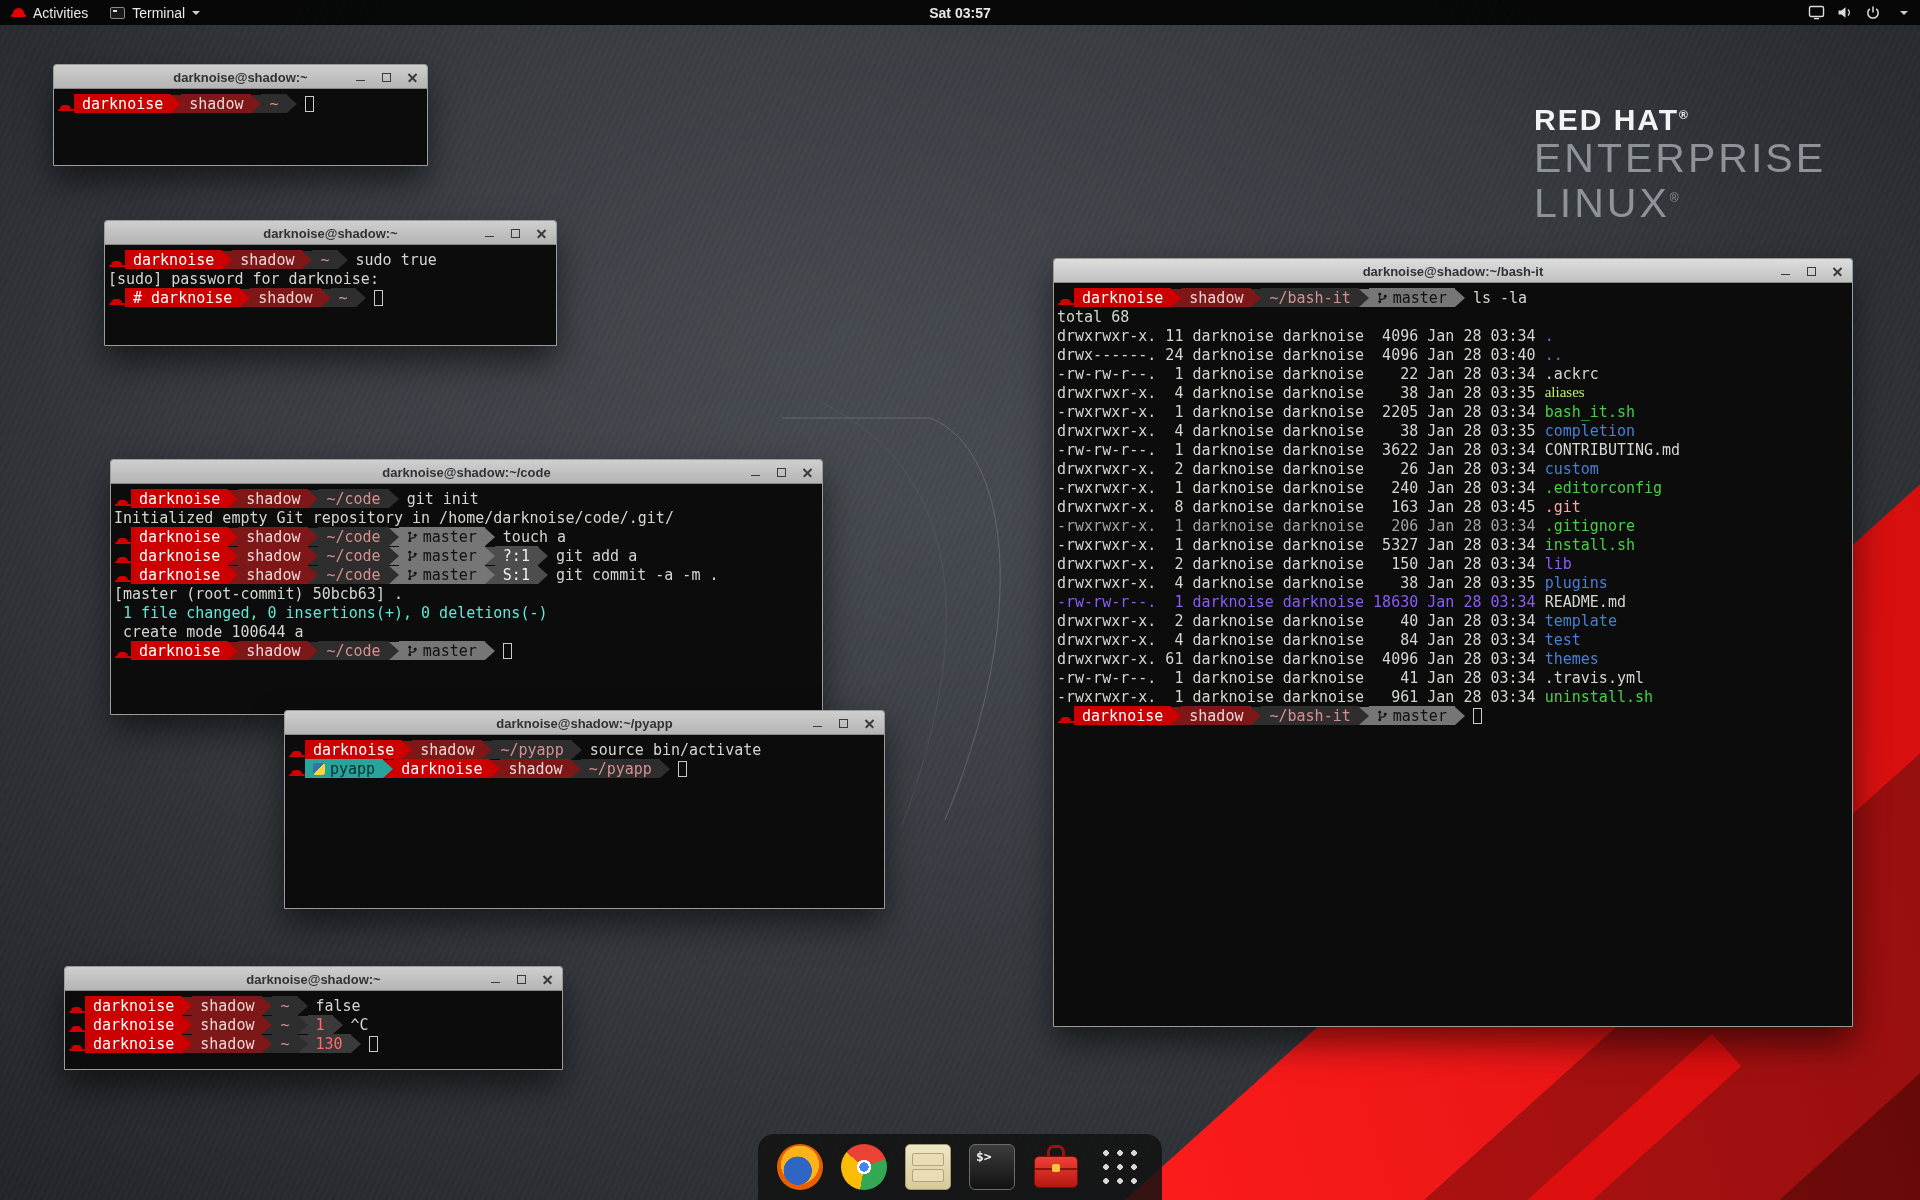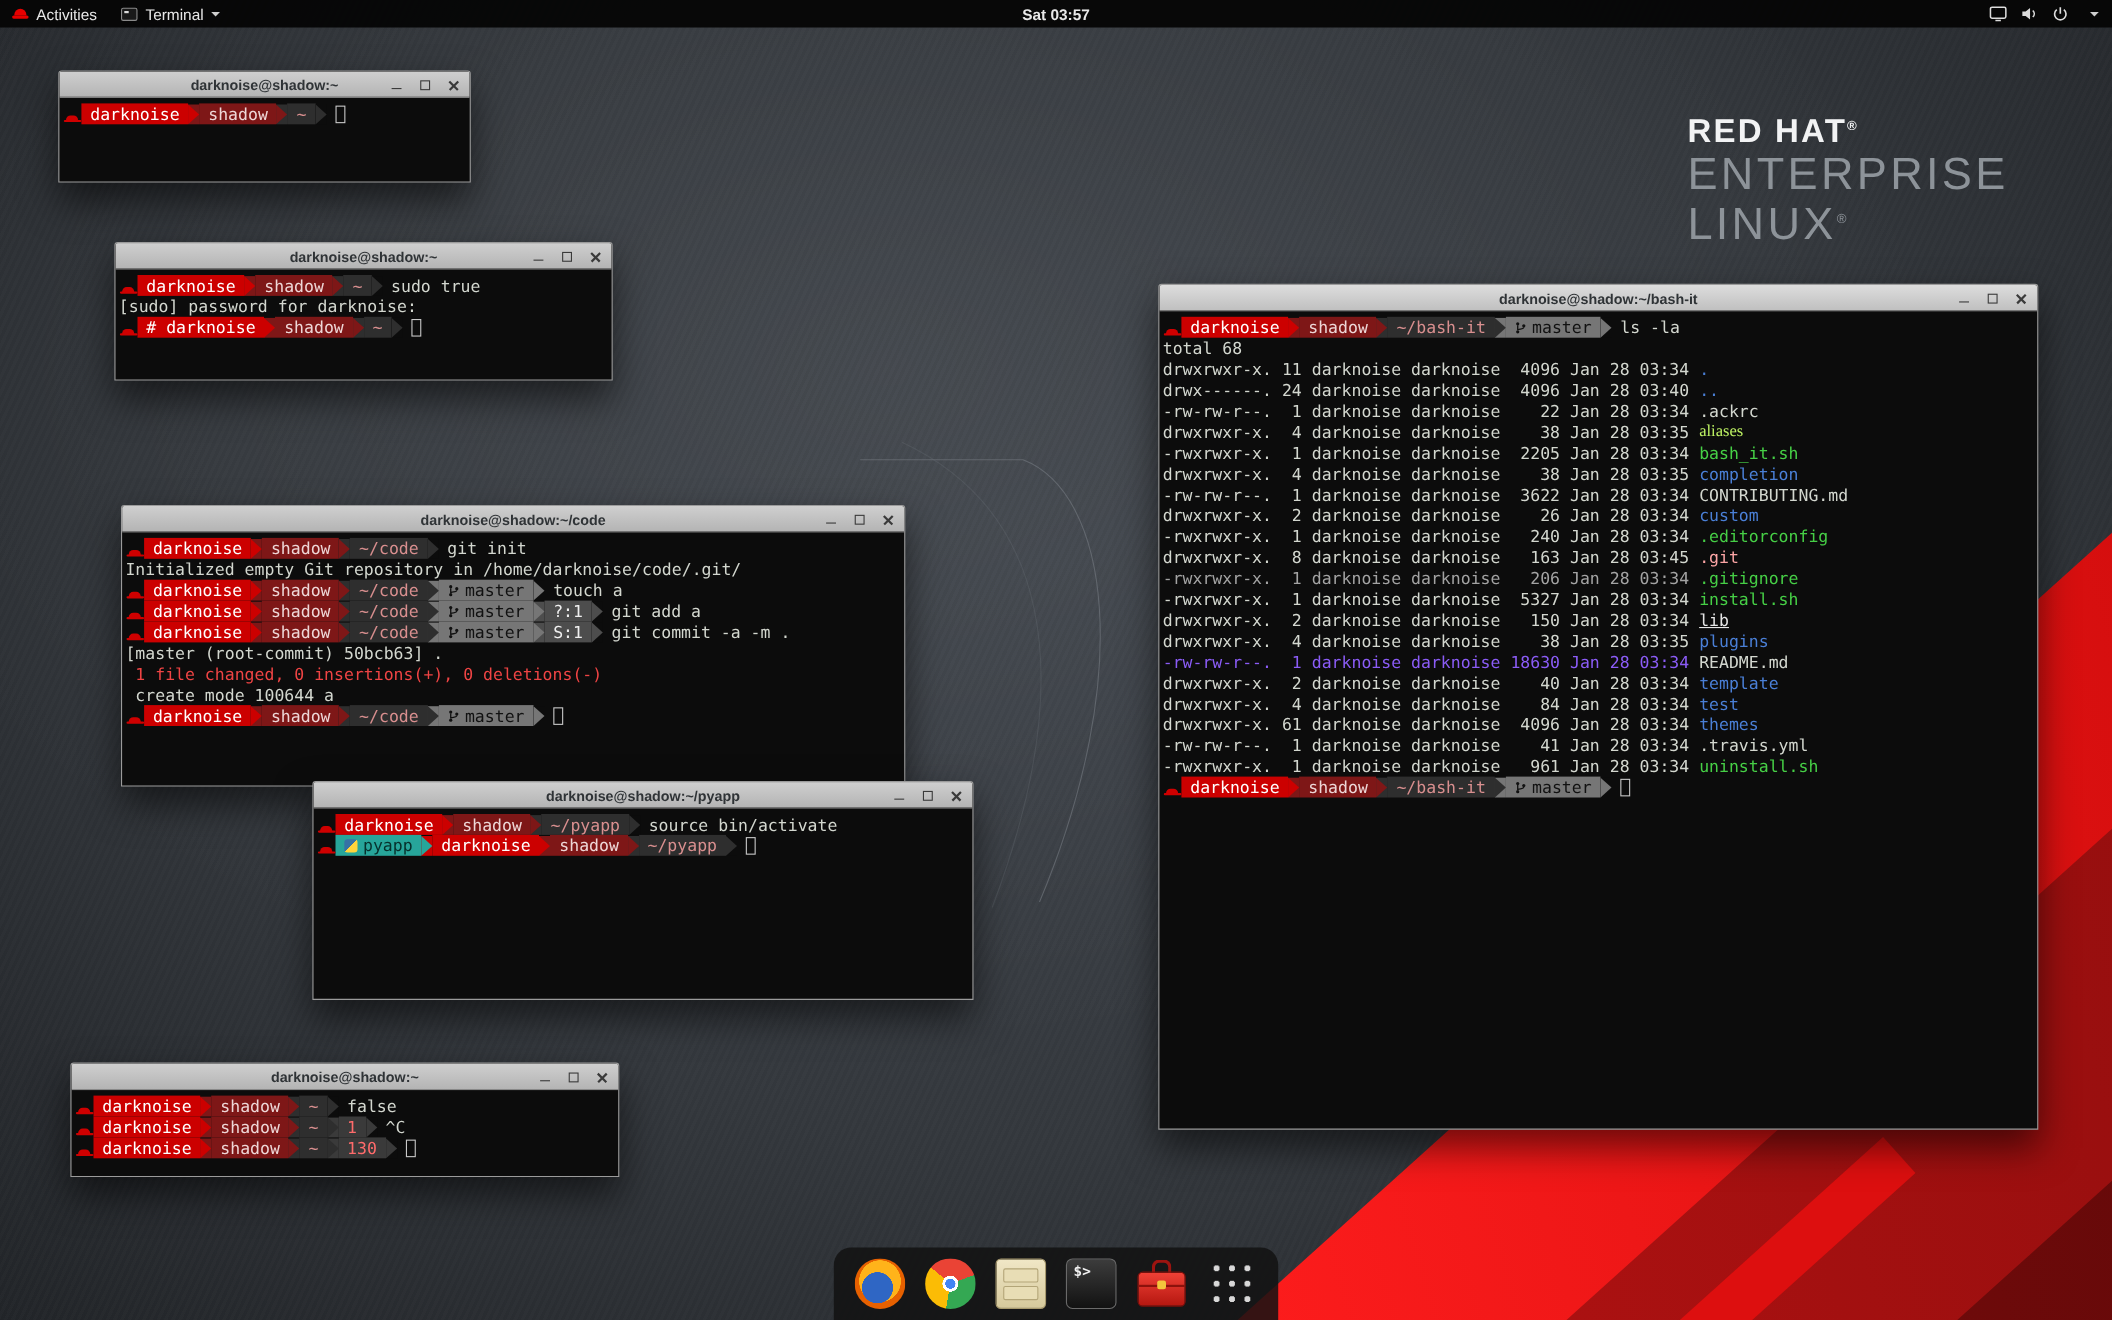--- a/index.html
+++ b/index.html
@@ -170,21 +170,21 @@
               <circle cx="9" cy="5" r="1.6"></circle>
               <path d="M3 4.5V9.5M9 6.5C9 9 3 7.5 3 9.5"></path>
             </svg>master</span><span class="sep" style="border-left-color: rgb(118, 118, 118); background: rgb(77, 77, 77);"></span><span class="seg" style="background: rgb(77, 77, 77); color: rgb(240, 240, 240);">?:1</span><span class="sep" style="border-left-color: rgb(77, 77, 77); background: rgb(12, 12, 12);"></span><span class="cmd">git add a</span></div>
         <div class="tline"><span class="hat"><i></i></span><span class="seg" style="background: rgb(204, 0, 0); color: rgb(255, 255, 255);">darknoise</span><span class="sep" style="border-left-color: rgb(204, 0, 0); background: rgb(126, 23, 23);"></span><span class="seg" style="background: rgb(126, 23, 23); color: rgb(238, 215, 215);">shadow</span><span class="sep" style="border-left-color: rgb(126, 23, 23); background: rgb(46, 46, 46);"></span><span class="seg" style="background: rgb(46, 46, 46); color: rgb(217, 143, 143);">~/code</span><span class="sep" style="border-left-color: rgb(46, 46, 46); background: rgb(118, 118, 118);"></span><span class="seg" style="background: rgb(118, 118, 118); color: rgb(17, 17, 17);"><svg viewBox="0 0 12 14" class="branch-ico">
               <circle cx="3" cy="3" r="1.6"></circle>
               <circle cx="3" cy="11" r="1.6"></circle>
               <circle cx="9" cy="5" r="1.6"></circle>
               <path d="M3 4.5V9.5M9 6.5C9 9 3 7.5 3 9.5"></path>
             </svg>master</span><span class="sep" style="border-left-color: rgb(118, 118, 118); background: rgb(77, 77, 77);"></span><span class="seg" style="background: rgb(77, 77, 77); color: rgb(240, 240, 240);">S:1</span><span class="sep" style="border-left-color: rgb(77, 77, 77); background: rgb(12, 12, 12);"></span><span class="cmd">git commit -a -m .</span></div>
         <div class="tline"><span style="color: rgb(211, 215, 207);">[master (root-commit) 50bcb63] .</span></div>
-        <div class="tline"><span style="color: #ef4444;"> 1 file changed, 0 insertions(+), 0 deletions(-)</span></div>
+        <div class="tline"><span style="color: #5eead4;"> 1 file changed, 0 insertions(+), 0 deletions(-)</span></div>
         <div class="tline"><span style="color: rgb(211, 215, 207);"> create mode 100644 a</span></div>
         <div class="tline"><span class="hat"><i></i></span><span class="seg" style="background: rgb(204, 0, 0); color: rgb(255, 255, 255);">darknoise</span><span class="sep" style="border-left-color: rgb(204, 0, 0); background: rgb(126, 23, 23);"></span><span class="seg" style="background: rgb(126, 23, 23); color: rgb(238, 215, 215);">shadow</span><span class="sep" style="border-left-color: rgb(126, 23, 23); background: rgb(46, 46, 46);"></span><span class="seg" style="background: rgb(46, 46, 46); color: rgb(217, 143, 143);">~/code</span><span class="sep" style="border-left-color: rgb(46, 46, 46); background: rgb(118, 118, 118);"></span><span class="seg" style="background: rgb(118, 118, 118); color: rgb(17, 17, 17);"><svg viewBox="0 0 12 14" class="branch-ico">
               <circle cx="3" cy="3" r="1.6"></circle>
               <circle cx="3" cy="11" r="1.6"></circle>
               <circle cx="9" cy="5" r="1.6"></circle>
               <path d="M3 4.5V9.5M9 6.5C9 9 3 7.5 3 9.5"></path>
             </svg>master</span><span class="sep" style="border-left-color: rgb(118, 118, 118); background: rgb(12, 12, 12);"></span><span class="cursor"></span></div>
       </div>
     </div>
     <div class="twin" style="left: 284px; top: 710px; width: 601px; height: 199px; background: rgb(12, 12, 12);">
@@ -238,21 +238,21 @@
         <div class="tline"><span style="color: rgb(211, 215, 207);">-rw-rw-r--.  1 darknoise darknoise    22 Jan 28 03:34 </span><span style="color: rgb(211, 215, 207);">.ackrc</span></div>
         <div class="tline"><span style="color: rgb(211, 215, 207);">drwxrwxr-x.  4 darknoise darknoise    38 Jan 28 03:35 </span><span style="color: #bef264; font-family: Liberation Serif, serif;">aliases</span></div>
         <div class="tline"><span style="color: rgb(211, 215, 207);">-rwxrwxr-x.  1 darknoise darknoise  2205 Jan 28 03:34 </span><span style="color: rgb(70, 207, 70);">bash_it.sh</span></div>
         <div class="tline"><span style="color: rgb(211, 215, 207);">drwxrwxr-x.  4 darknoise darknoise    38 Jan 28 03:35 </span><span style="color: rgb(74, 127, 214);">completion</span></div>
         <div class="tline"><span style="color: rgb(211, 215, 207);">-rw-rw-r--.  1 darknoise darknoise  3622 Jan 28 03:34 </span><span style="color: rgb(211, 215, 207);">CONTRIBUTING.md</span></div>
         <div class="tline"><span style="color: rgb(211, 215, 207);">drwxrwxr-x.  2 darknoise darknoise    26 Jan 28 03:34 </span><span style="color: rgb(74, 127, 214);">custom</span></div>
         <div class="tline"><span style="color: rgb(211, 215, 207);">-rwxrwxr-x.  1 darknoise darknoise   240 Jan 28 03:34 </span><span style="color: rgb(70, 207, 70);">.editorconfig</span></div>
         <div class="tline"><span style="color: rgb(211, 215, 207);">drwxrwxr-x.  8 darknoise darknoise   163 Jan 28 03:45 </span><span style="color: #fca5a5;">.git</span></div>
         <div class="tline"><span style="color: #a3a3a3;">-rwxrwxr-x.  1 darknoise darknoise   206 Jan 28 03:34 </span><span style="color: rgb(70, 207, 70);">.gitignore</span></div>
         <div class="tline"><span style="color: rgb(211, 215, 207);">-rwxrwxr-x.  1 darknoise darknoise  5327 Jan 28 03:34 </span><span style="color: rgb(70, 207, 70);">install.sh</span></div>
-        <div class="tline"><span style="color: rgb(211, 215, 207);">drwxrwxr-x.  2 darknoise darknoise   150 Jan 28 03:34 </span><span style="color: #e5e5e5; text-decoration: underline;">lib</span></div>
+        <div class="tline"><span style="color: rgb(211, 215, 207);">drwxrwxr-x.  2 darknoise darknoise   150 Jan 28 03:34 </span><span style="color: #8b5cf6;">lib</span></div>
         <div class="tline"><span style="color: rgb(211, 215, 207);">drwxrwxr-x.  4 darknoise darknoise    38 Jan 28 03:35 </span><span style="color: rgb(74, 127, 214);">plugins</span></div>
         <div class="tline"><span style="color: #8b5cf6;">-rw-rw-r--.  1 darknoise darknoise 18630 Jan 28 03:34 </span><span style="color: rgb(211, 215, 207);">README.md</span></div>
         <div class="tline"><span style="color: rgb(211, 215, 207);">drwxrwxr-x.  2 darknoise darknoise    40 Jan 28 03:34 </span><span style="color: rgb(74, 127, 214);">template</span></div>
         <div class="tline"><span style="color: rgb(211, 215, 207);">drwxrwxr-x.  4 darknoise darknoise    84 Jan 28 03:34 </span><span style="color: rgb(74, 127, 214);">test</span></div>
         <div class="tline"><span style="color: rgb(211, 215, 207);">drwxrwxr-x. 61 darknoise darknoise  4096 Jan 28 03:34 </span><span style="color: rgb(74, 127, 214);">themes</span></div>
         <div class="tline"><span style="color: rgb(211, 215, 207);">-rw-rw-r--.  1 darknoise darknoise    41 Jan 28 03:34 </span><span style="color: rgb(211, 215, 207);">.travis.yml</span></div>
         <div class="tline"><span style="color: rgb(211, 215, 207);">-rwxrwxr-x.  1 darknoise darknoise   961 Jan 28 03:34 </span><span style="color: rgb(70, 207, 70);">uninstall.sh</span></div>
         <div class="tline"><span class="hat"><i></i></span><span class="seg" style="background: rgb(204, 0, 0); color: rgb(255, 255, 255);">darknoise</span><span class="sep" style="border-left-color: rgb(204, 0, 0); background: rgb(126, 23, 23);"></span><span class="seg" style="background: rgb(126, 23, 23); color: rgb(238, 215, 215);">shadow</span><span class="sep" style="border-left-color: rgb(126, 23, 23); background: rgb(46, 46, 46);"></span><span class="seg" style="background: rgb(46, 46, 46); color: rgb(217, 143, 143);">~/bash-it</span><span class="sep" style="border-left-color: rgb(46, 46, 46); background: rgb(118, 118, 118);"></span><span class="seg" style="background: rgb(118, 118, 118); color: rgb(17, 17, 17);"><svg viewBox="0 0 12 14" class="branch-ico">
               <circle cx="3" cy="3" r="1.6"></circle>
               <circle cx="3" cy="11" r="1.6"></circle>

